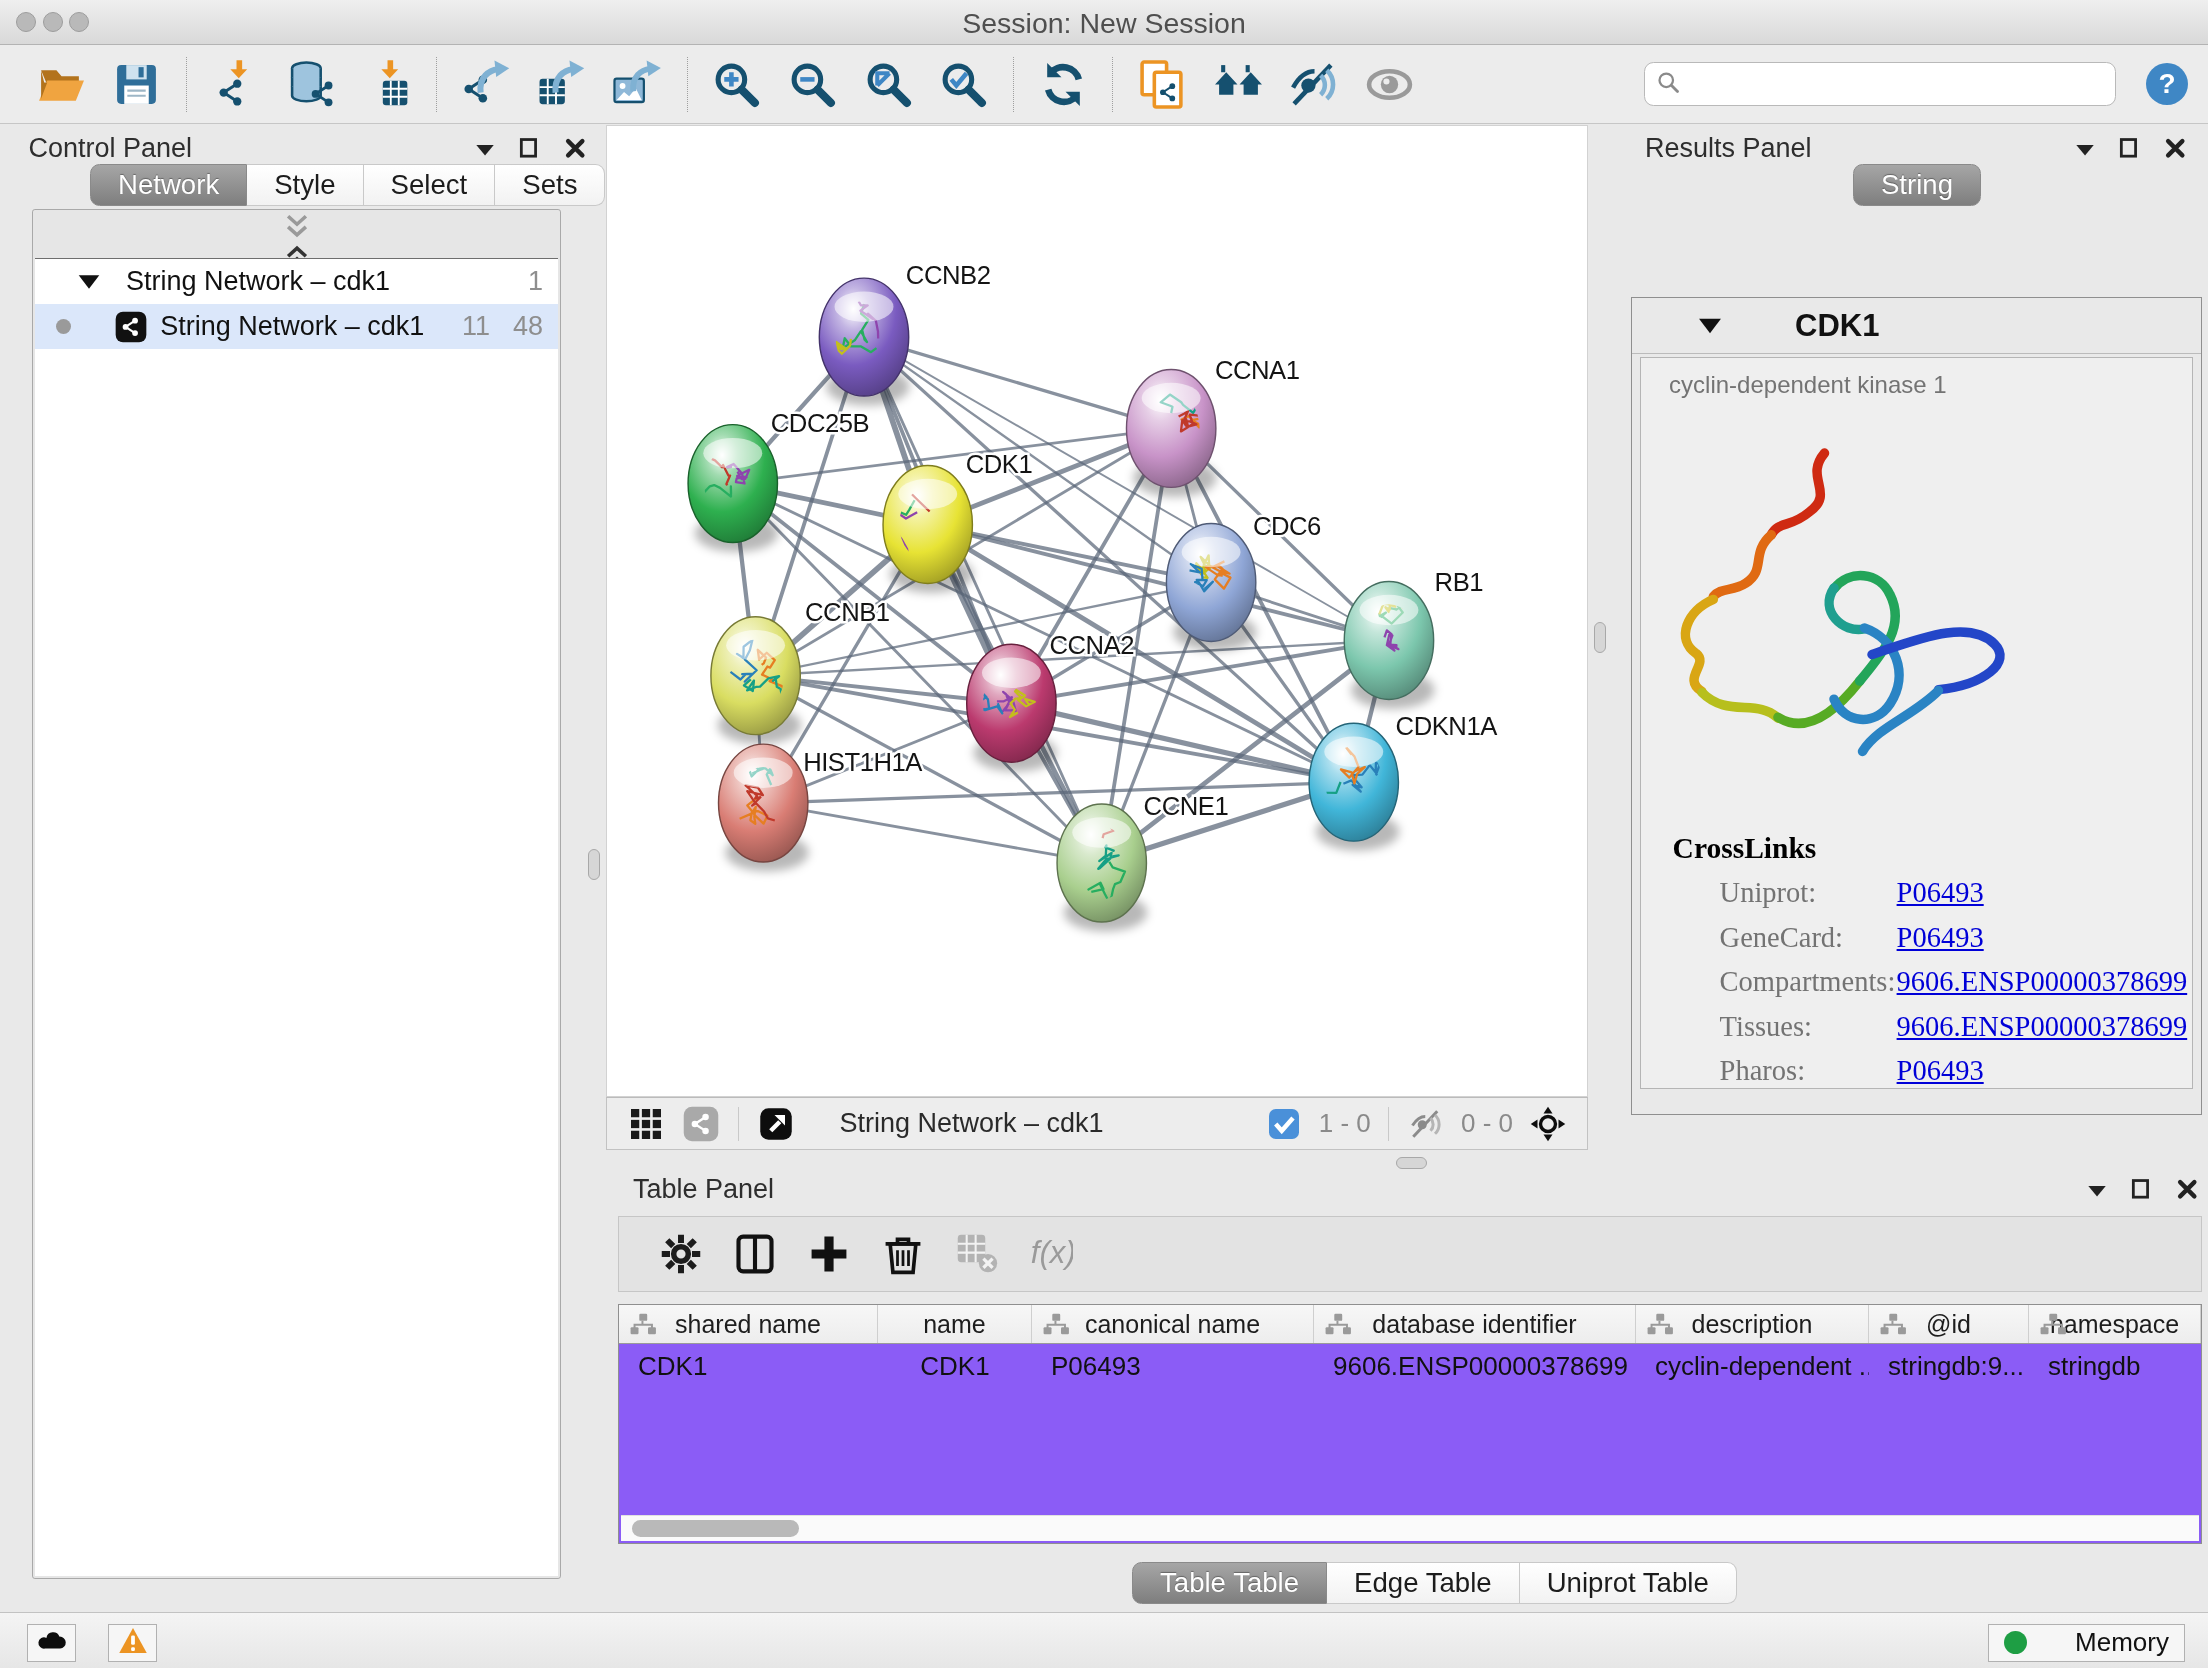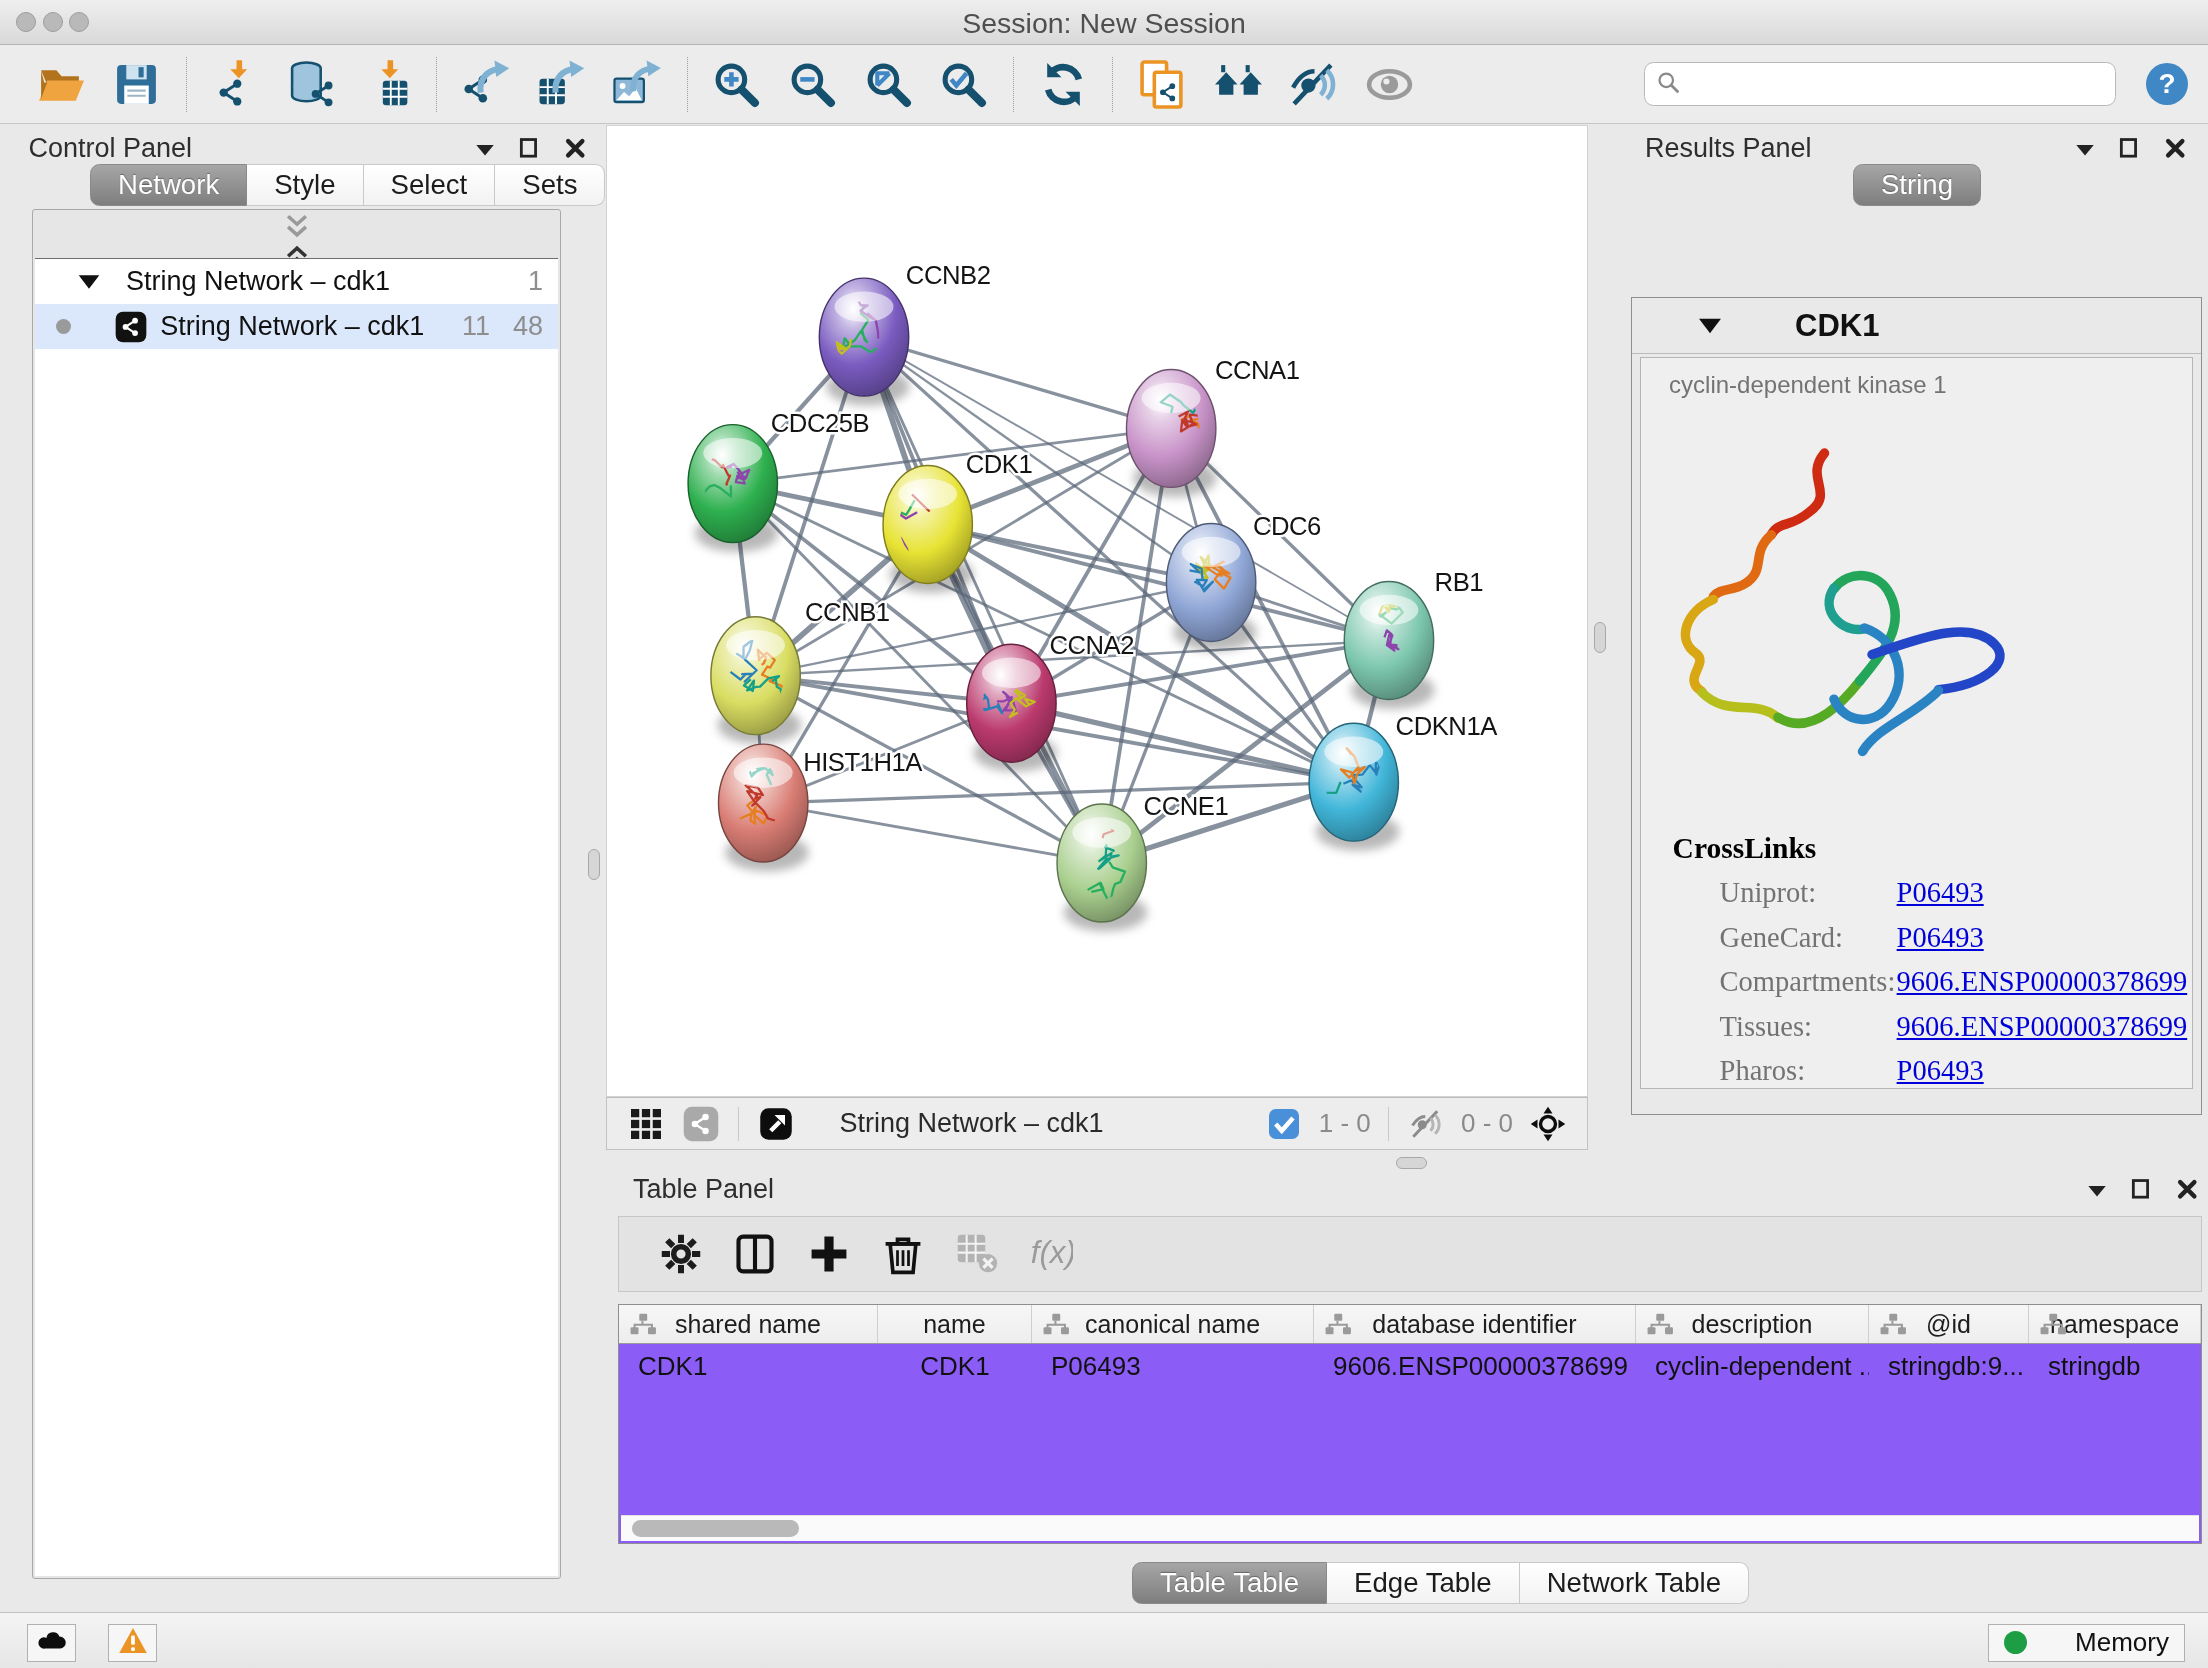--- a/index.html
+++ b/index.html
@@ -958,21 +958,21 @@
           <div class="td" style="width: 172px;">stringdb</div>
         </div>
       </div>
     <div class="hscroll">
       <div class="hthumb"></div>
     </div>
   </div>
   <div class="abs tabrow" style="left:1132px;top:1562px;" id="table-tabs">
       <span class="tab active">Table Table</span>
       <span class="tab">Edge Table</span>
-      <span class="tab">Network Table</span>
+      <span class="tab">Uniprot Table</span>
     </div>
 
   <div class="abs statusbar">
     <span class="sb-btn" style="left:27px;width:49px;">
         <span><svg viewBox="0 0 48 48" xmlns="http://www.w3.org/2000/svg" width="34" height="34">
             <path d="M13 36a9 9 0 1 1 2-17 11 11 0 0 1 21-2 8 8 0 1 1 1 19z" fill="#0d0d0d"></path>
           </svg></span>
       </span>
     <span class="sb-btn" style="left:108px;width:49px;">
         <span><svg viewBox="0 0 48 48" xmlns="http://www.w3.org/2000/svg" width="34" height="34">

